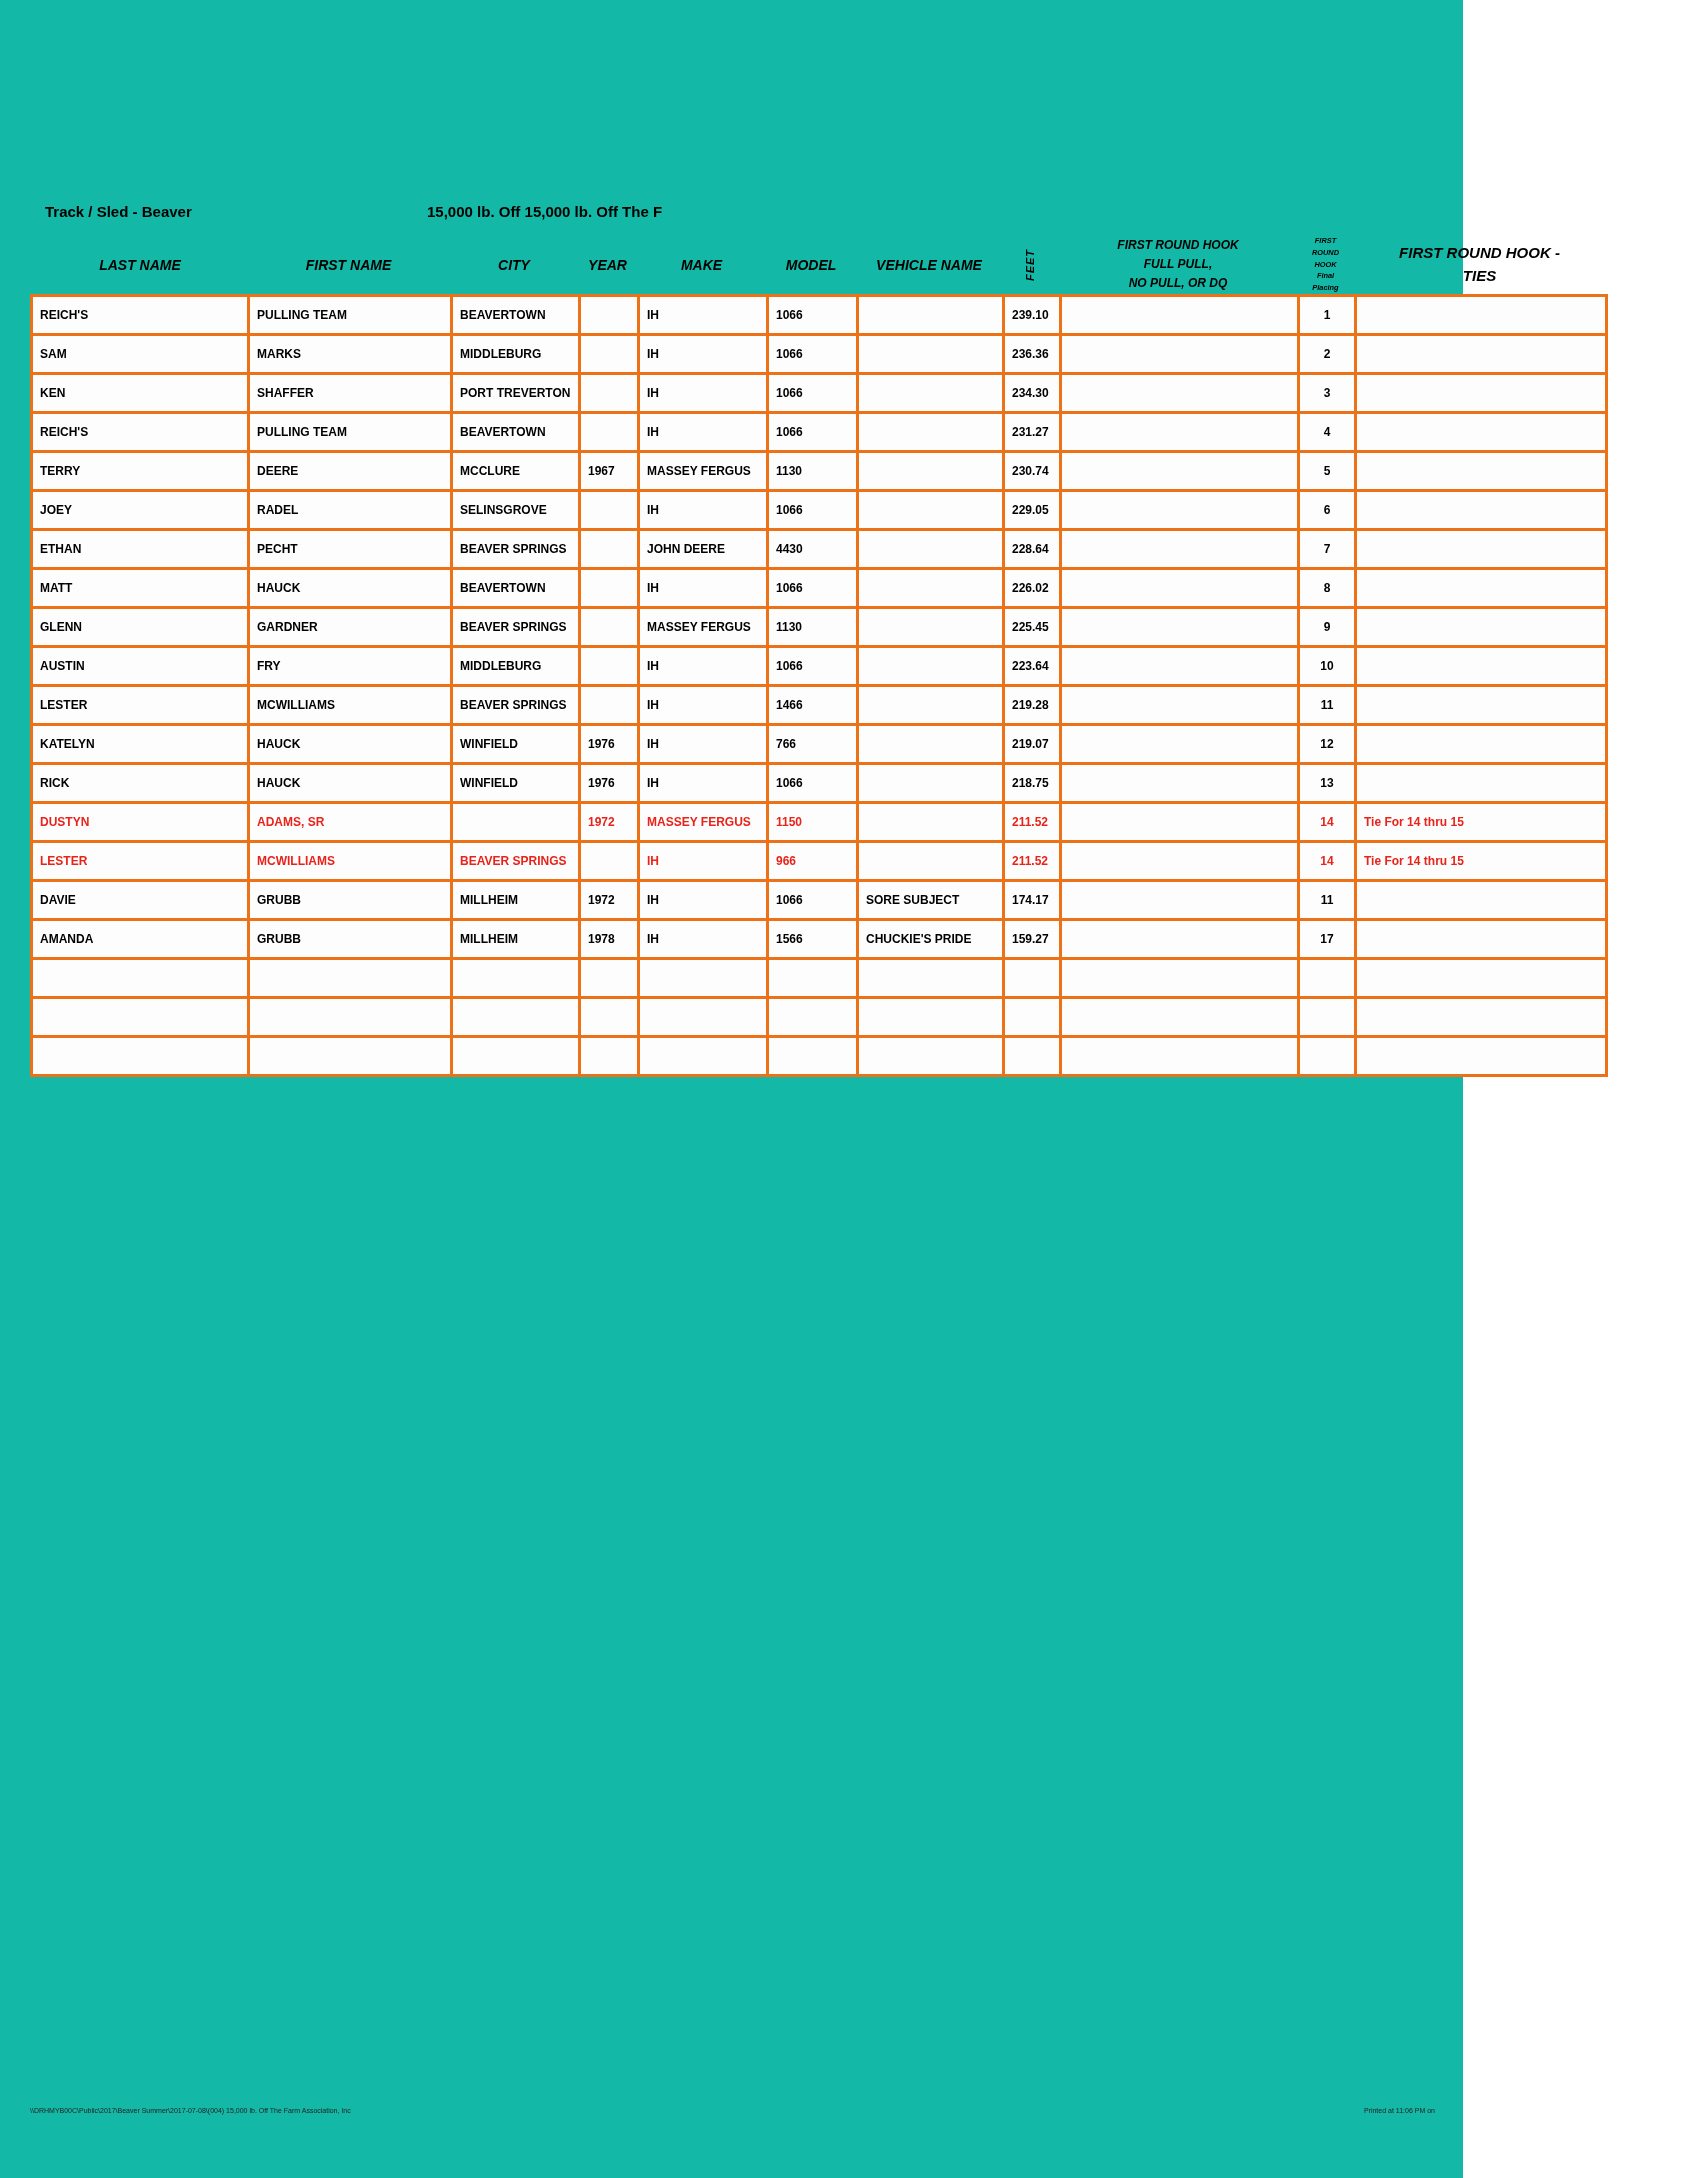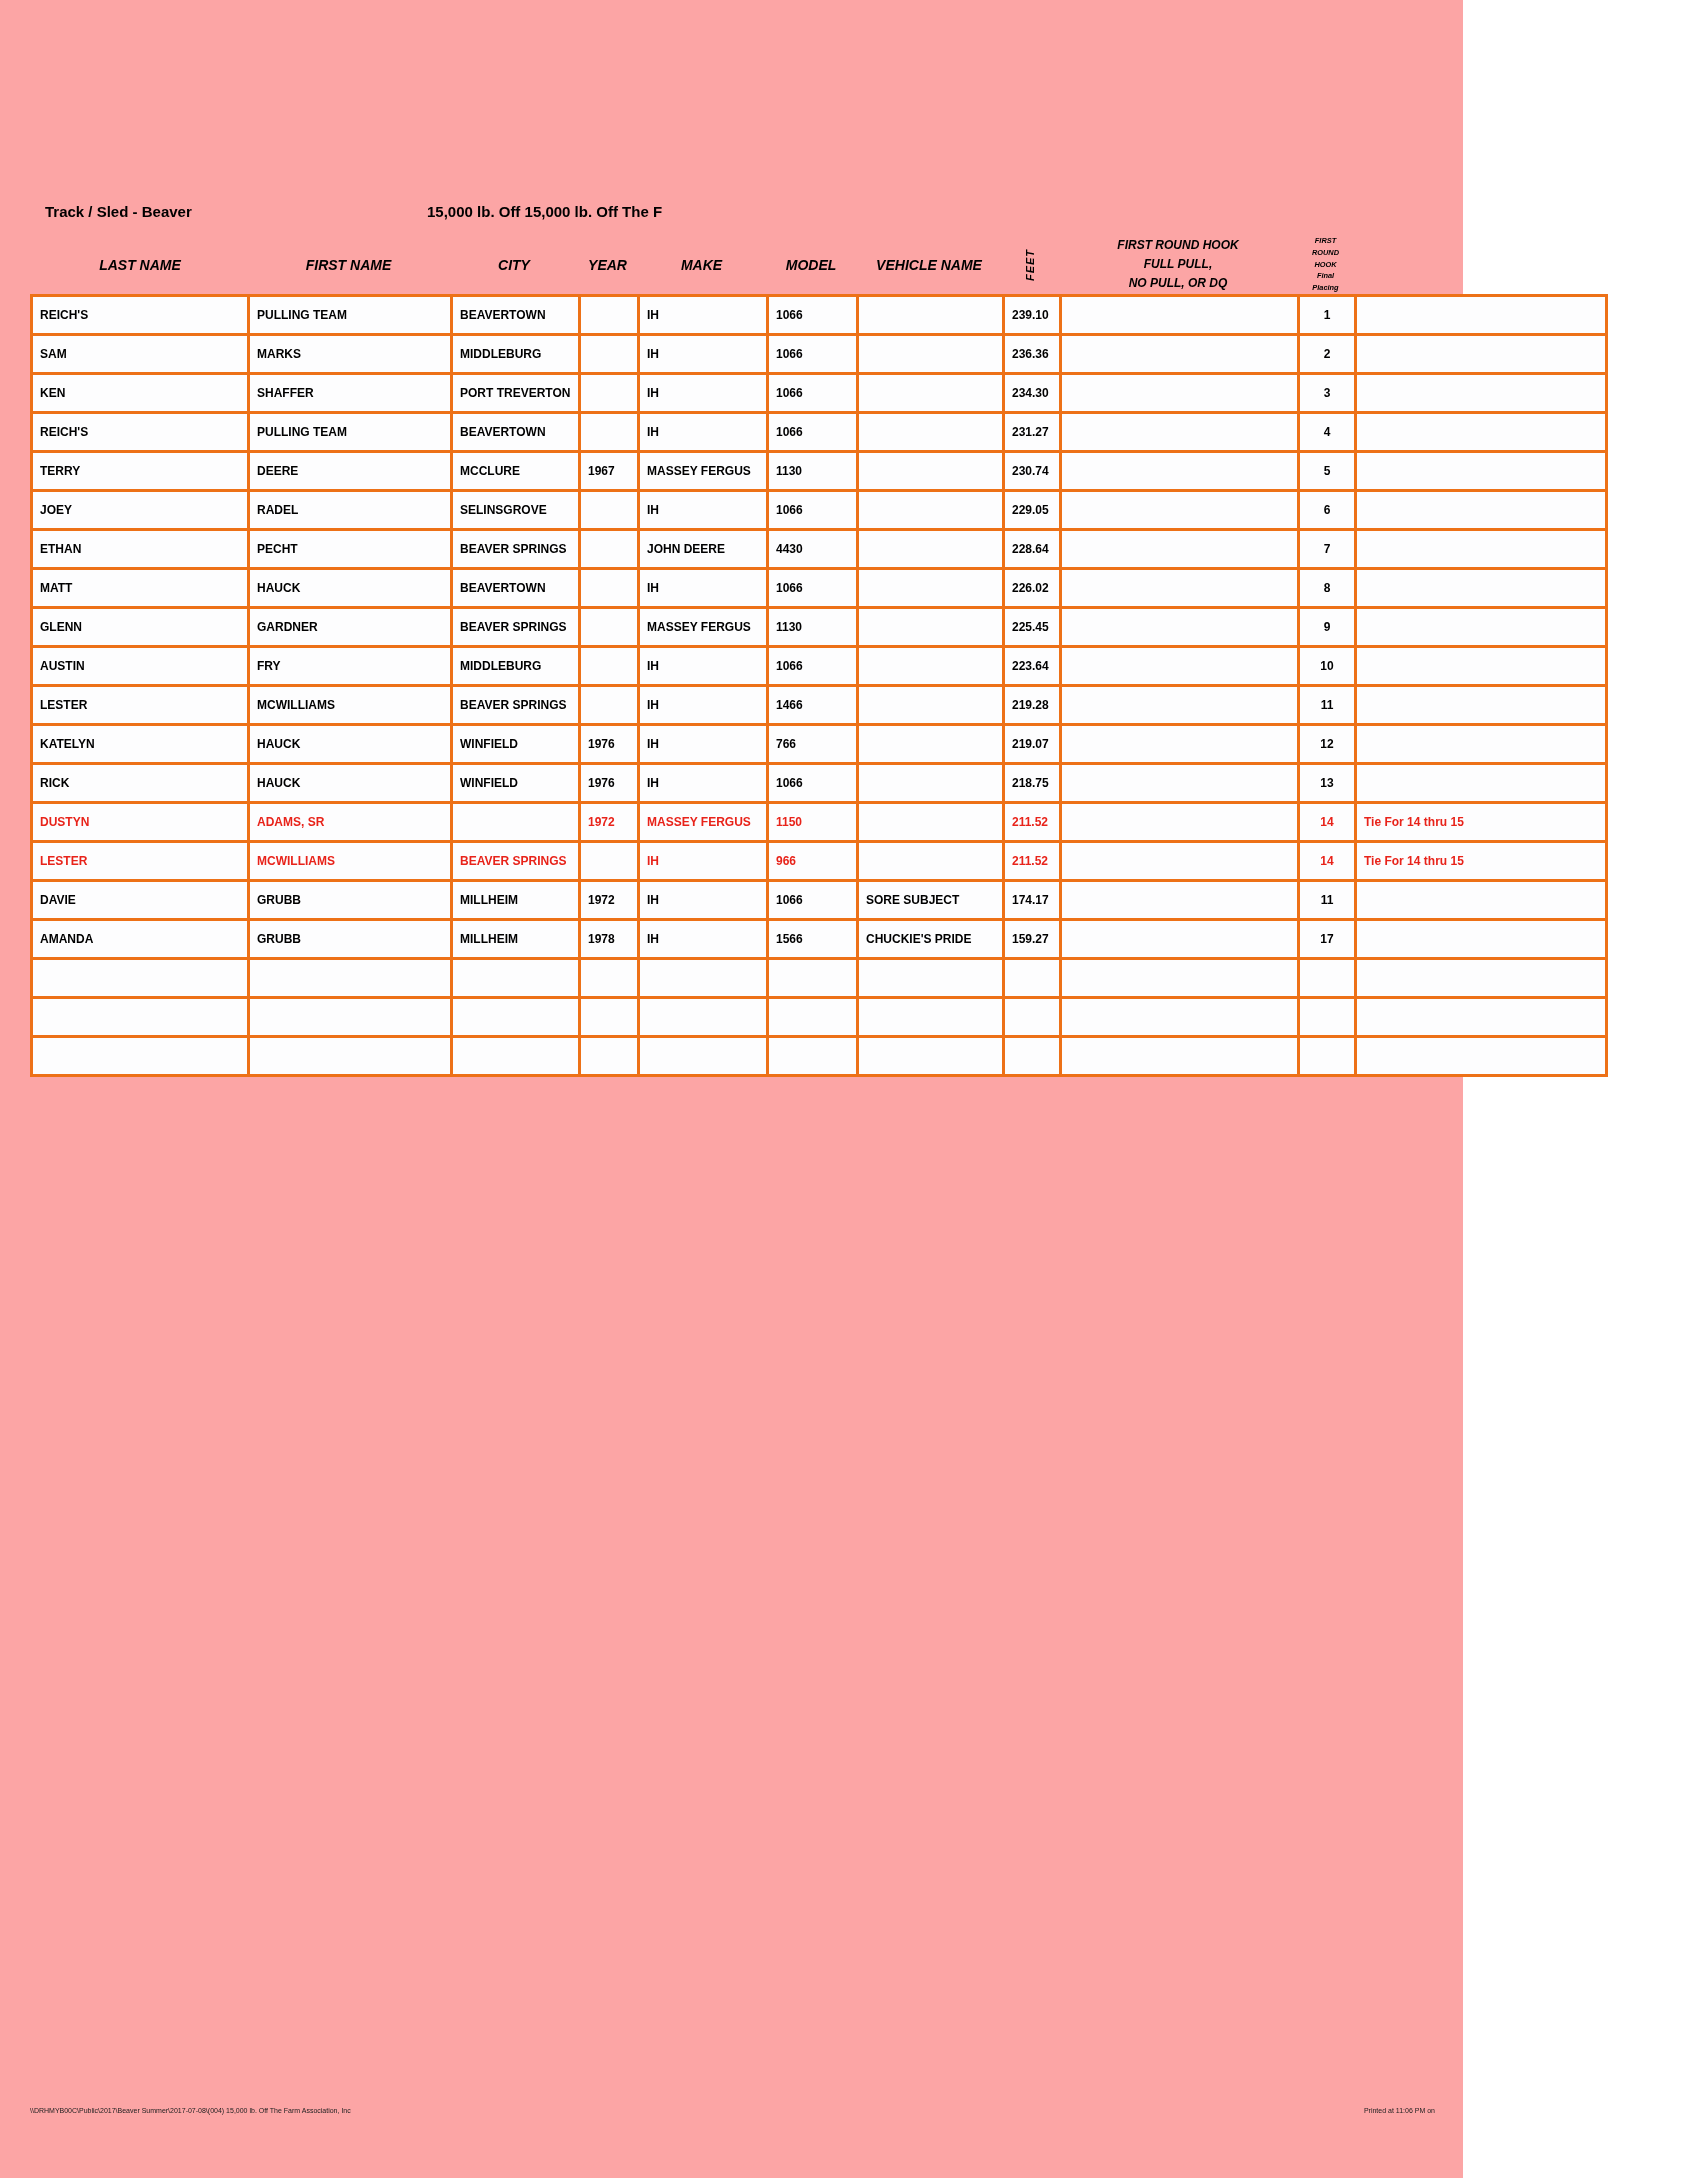--- a/index.html
+++ b/index.html
@@ -1,20 +1,20 @@
 <!DOCTYPE html>
 <html style="--border: #ED7117; --red: #E8231A;"><head>
 <meta charset="utf-8">
 <style>
   html, body { margin: 0; padding: 0; background: #ffffff; }
   .page {
     position: relative;
     width: 1463px;
     height: 2178px;
-    background: #fca5a5;
+    background: #14b8a6;
     font-family: "Liberation Sans", sans-serif;
     color: #000;
   }
   
   .title-left {
     position: absolute; left: 45px; top: 203px;
     font-size: 15px; font-weight: bold; white-space: nowrap;
   }
   .title-right {
     position: absolute; left: 427px; top: 203px;
@@ -91,20 +91,21 @@
     <div class="th">VEHICLE NAME</div>
     <div class="th th-feet">
       <span class="vert">FEET</span>
     </div>
     <div class="th th-hook">FIRST ROUND HOOK
 FULL PULL,
 NO PULL, OR DQ</div>
     <div class="th th-place">FIRST ROUND HOOK
 Final
 Placing</div>
+    <div class="th th-ties">FIRST ROUND HOOK - TIES</div>
   </div>
 
   <div class="tbody">
       <div class="trow">
         <div class="cell col-first">REICH'S</div>
         <div class="cell col-last">PULLING TEAM</div>
         <div class="cell col-city">BEAVERTOWN</div>
         <div class="cell col-year"></div>
         <div class="cell col-make">IH</div>
         <div class="cell col-model">1066</div>

